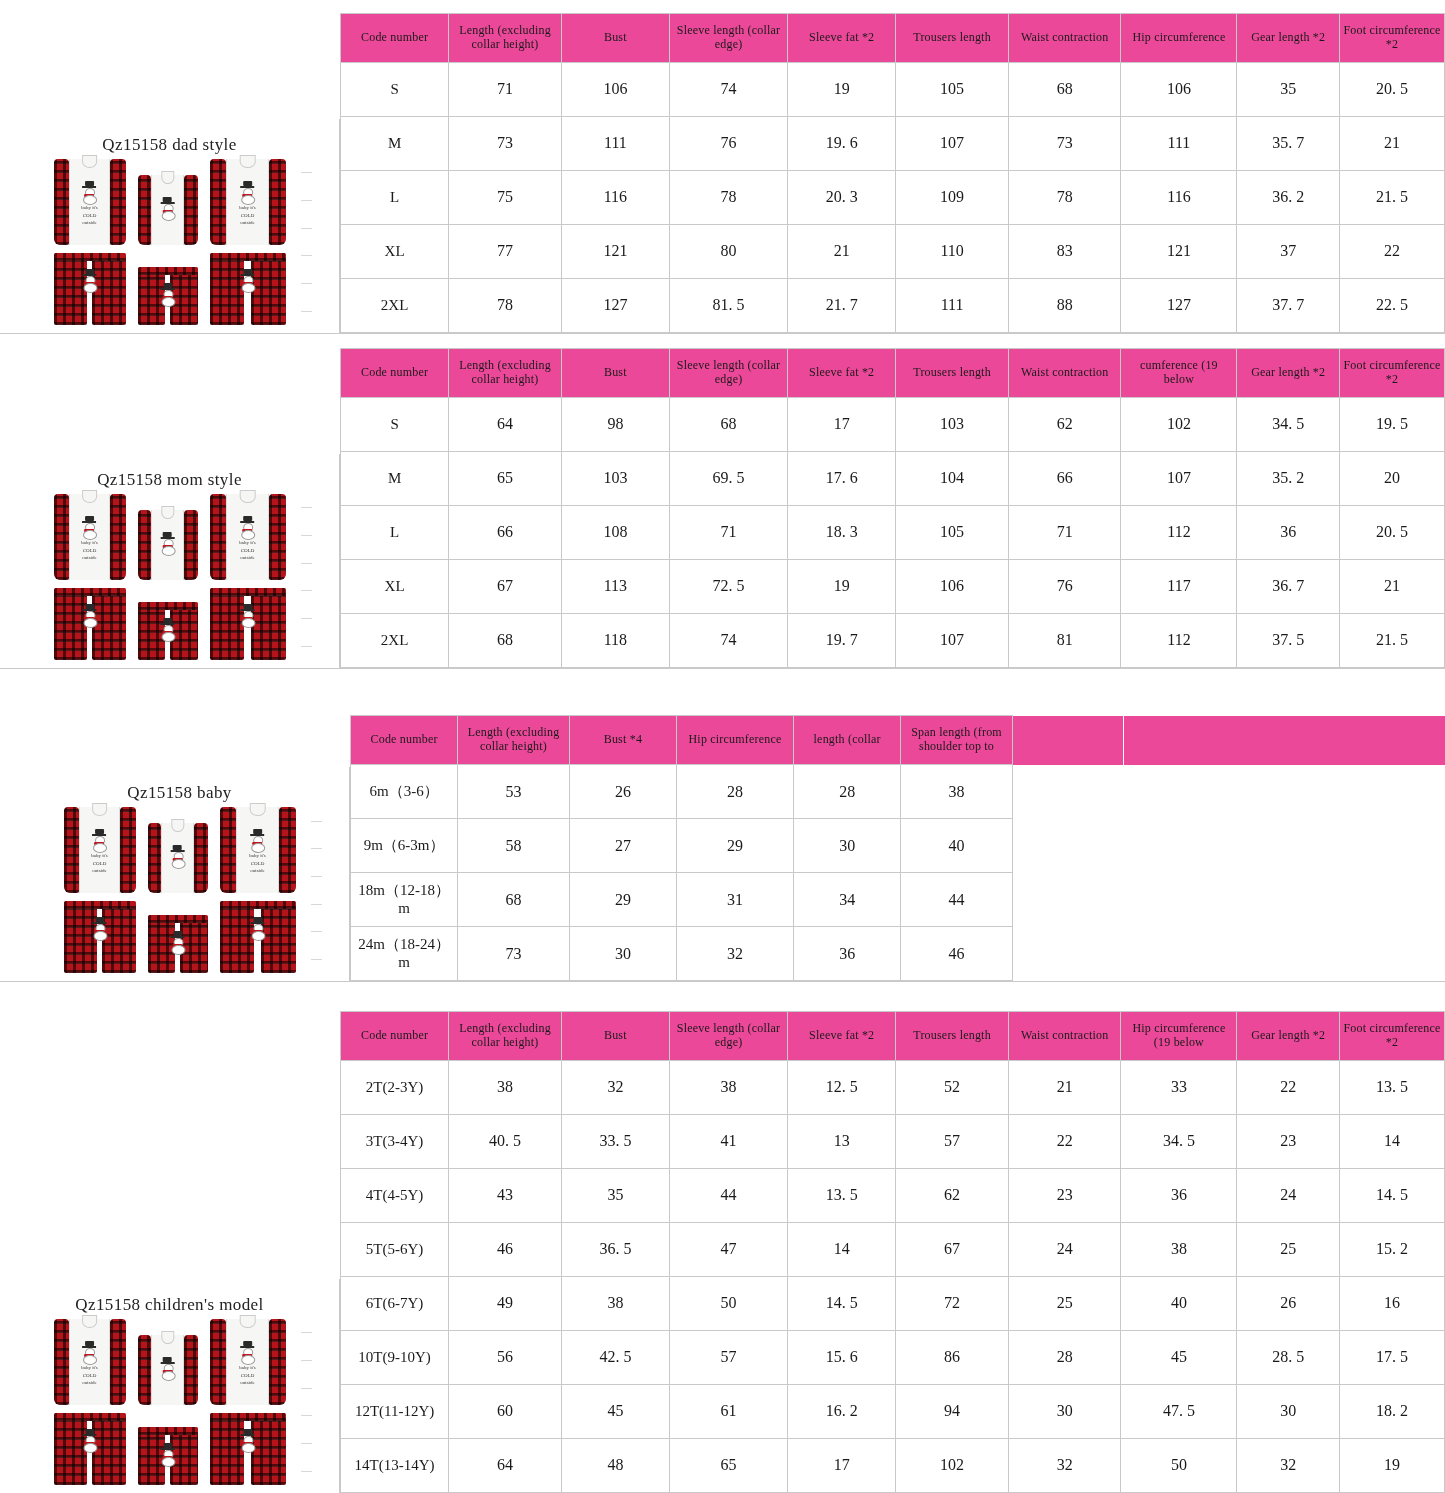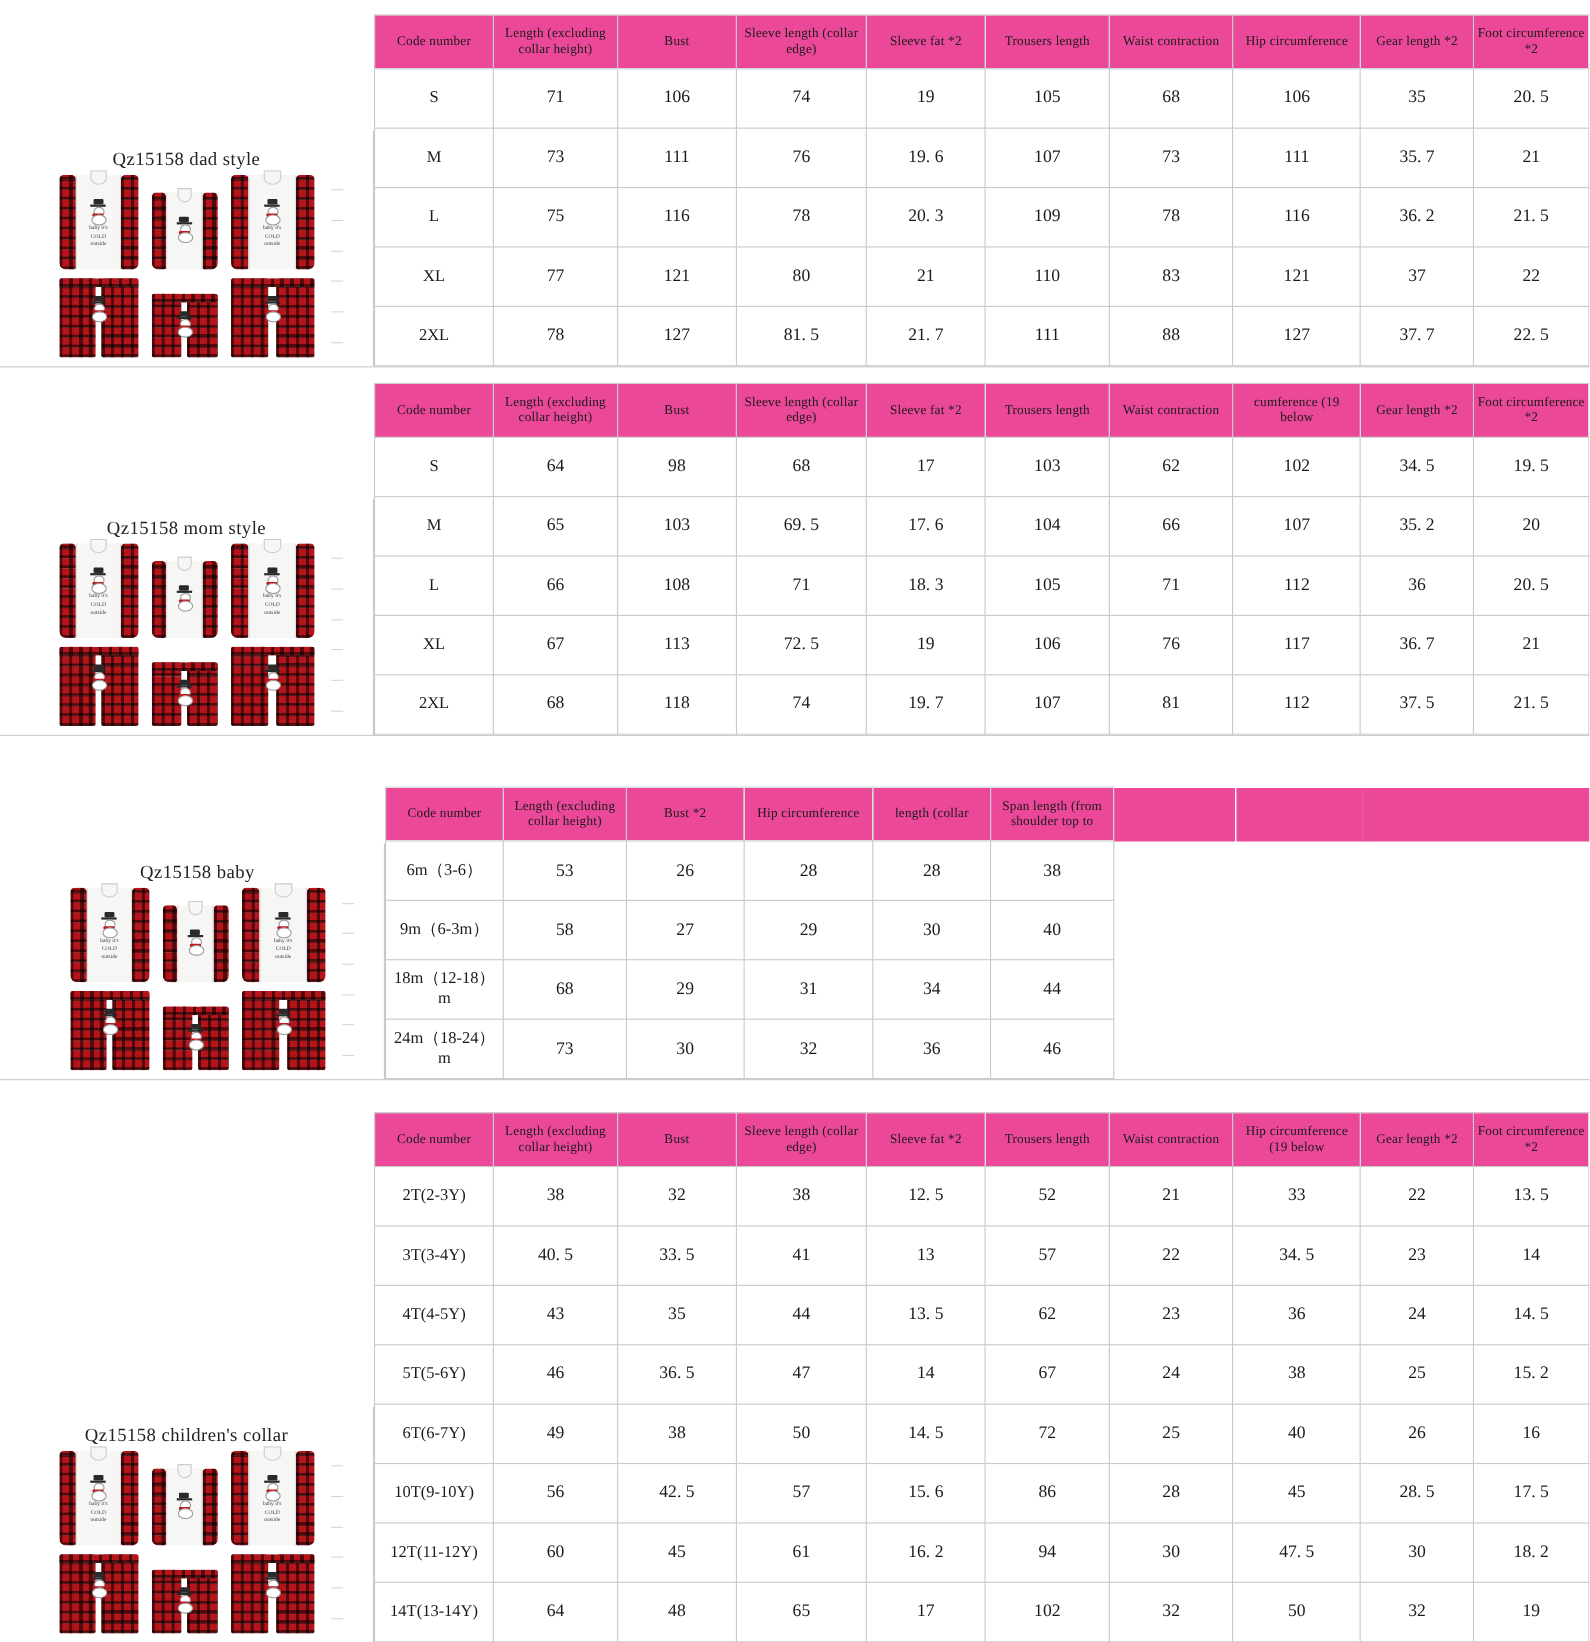--- a/index.html
+++ b/index.html
@@ -804,21 +804,21 @@
             <col style="width:10.2%">
             <col style="width:10.2%">
             <col style="width:10.5%">
             <col style="width:9.3%">
             <col style="width:9.5%">
         </colgroup>
         <thead>
             <tr>
           <th>Code number</th>
           <th>Length (excluding collar height)</th>
-          <th>Bust *2</th>
+          <th>Bust *4</th>
           <th>Hip circumference</th>
           <th>length (collar</th>
           <th>Span length (from shoulder top to</th>
           <th class="no-border"></th>
           <th class="no-border"></th>
           <th class="no-border"></th>
           <th class="no-border"></th>
         </tr>
           </thead>
         <tbody>
@@ -870,21 +870,21 @@
               <td class="no-border"></td>
               <td class="no-border"></td>
             </tr>
         </tbody>
       </table>
     </div>
   </div>
 
   <div class="section" style="height:533px;">
     <div class="label-cell">
-      <div class="label-title">Qz15158 children's collar</div>
+      <div class="label-title">Qz15158 children's model</div>
       <div class="art-wrap">
         <div class="art">
           <div class="fam">
             <div class="top">
               <div class="shirt">
                 <div class="sleeve plaid"></div>
                 <div class="body">
                   <div class="collar"></div>
                   <div class="print">
                     <div class="snowman">

